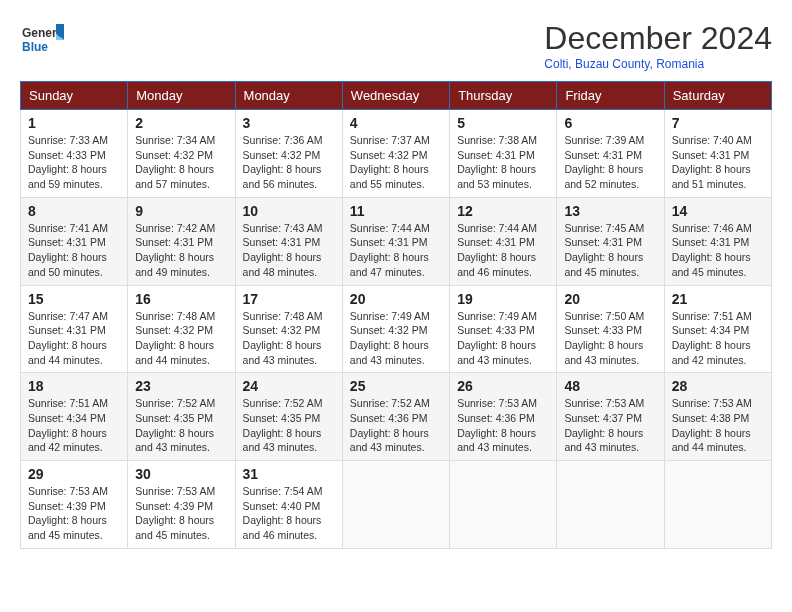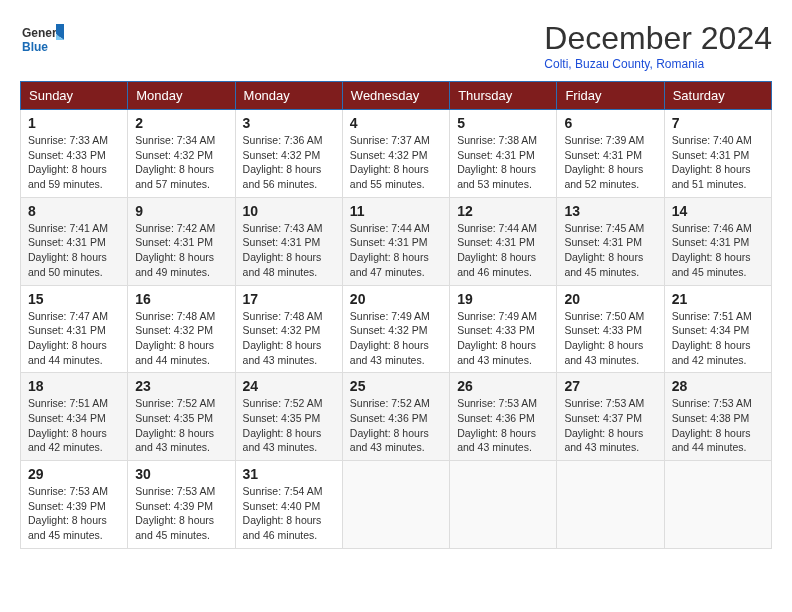--- a/index.html
+++ b/index.html
@@ -221,21 +221,21 @@
       </td>
         <td>
         <span class="day-num">25</span>
         <span class="day-detail">Sunrise: 7:52 AM<br>Sunset: 4:36 PM<br>Daylight: 8 hours and 43 minutes.</span>
       </td>
         <td>
         <span class="day-num">26</span>
         <span class="day-detail">Sunrise: 7:53 AM<br>Sunset: 4:36 PM<br>Daylight: 8 hours and 43 minutes.</span>
       </td>
         <td>
-        <span class="day-num">27</span>
+        <span class="day-num">48</span>
         <span class="day-detail">Sunrise: 7:53 AM<br>Sunset: 4:37 PM<br>Daylight: 8 hours and 43 minutes.</span>
       </td>
         <td>
         <span class="day-num">28</span>
         <span class="day-detail">Sunrise: 7:53 AM<br>Sunset: 4:38 PM<br>Daylight: 8 hours and 44 minutes.</span>
       </td>
       </tr>
       <tr class="row-5">
         <td>
         <span class="day-num">29</span>

